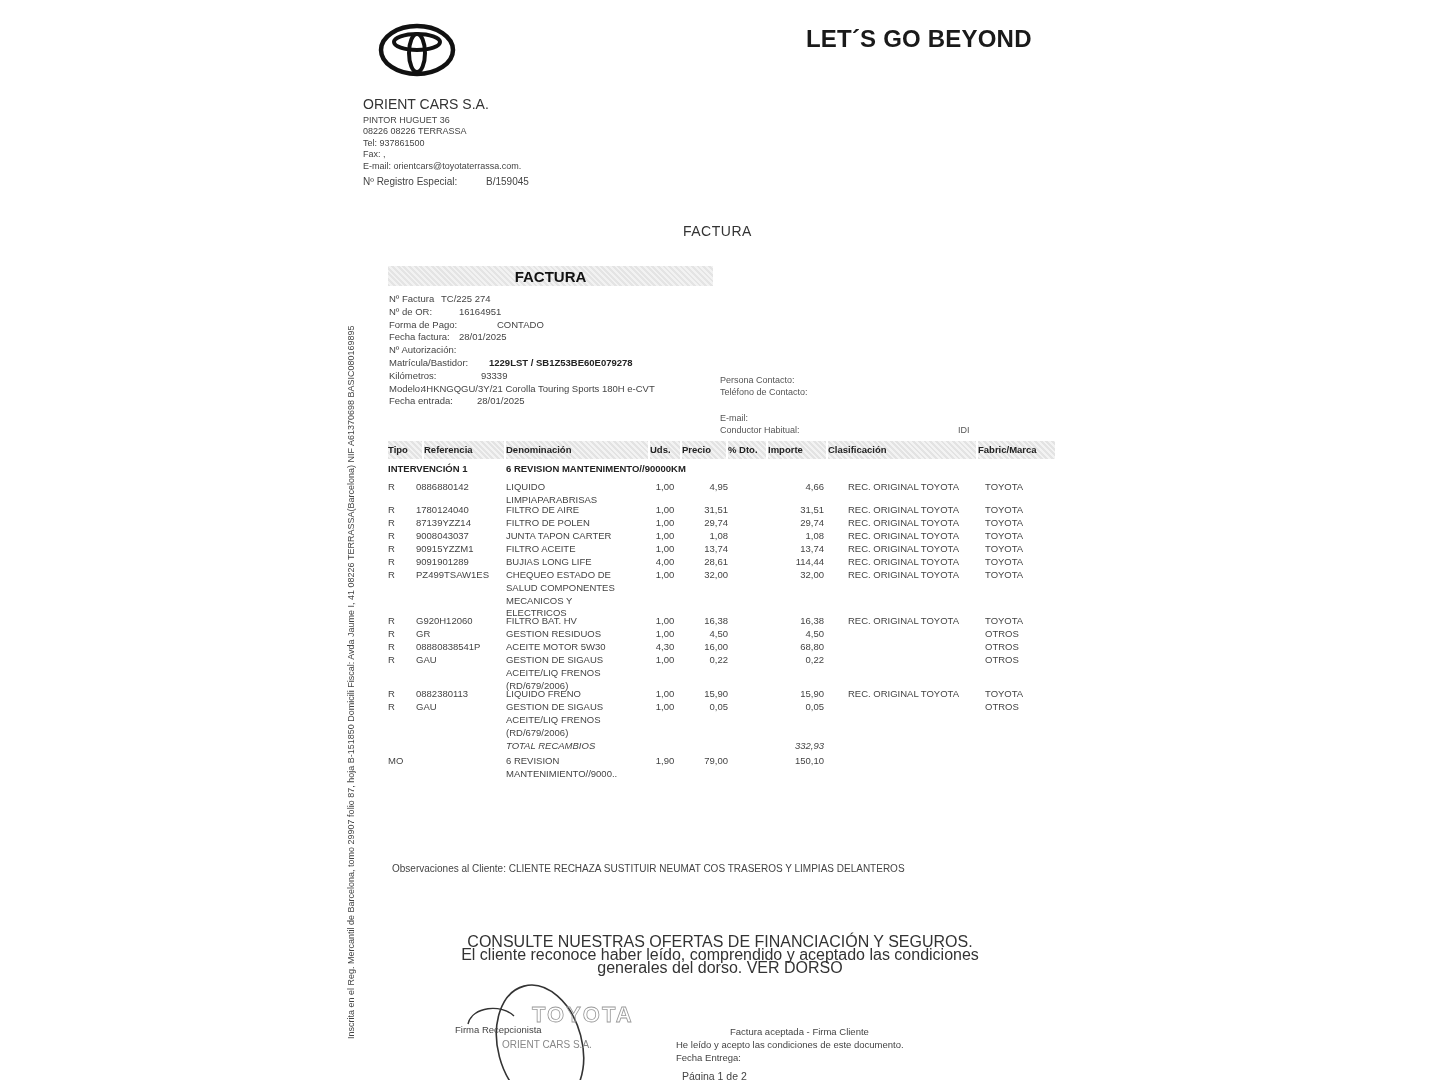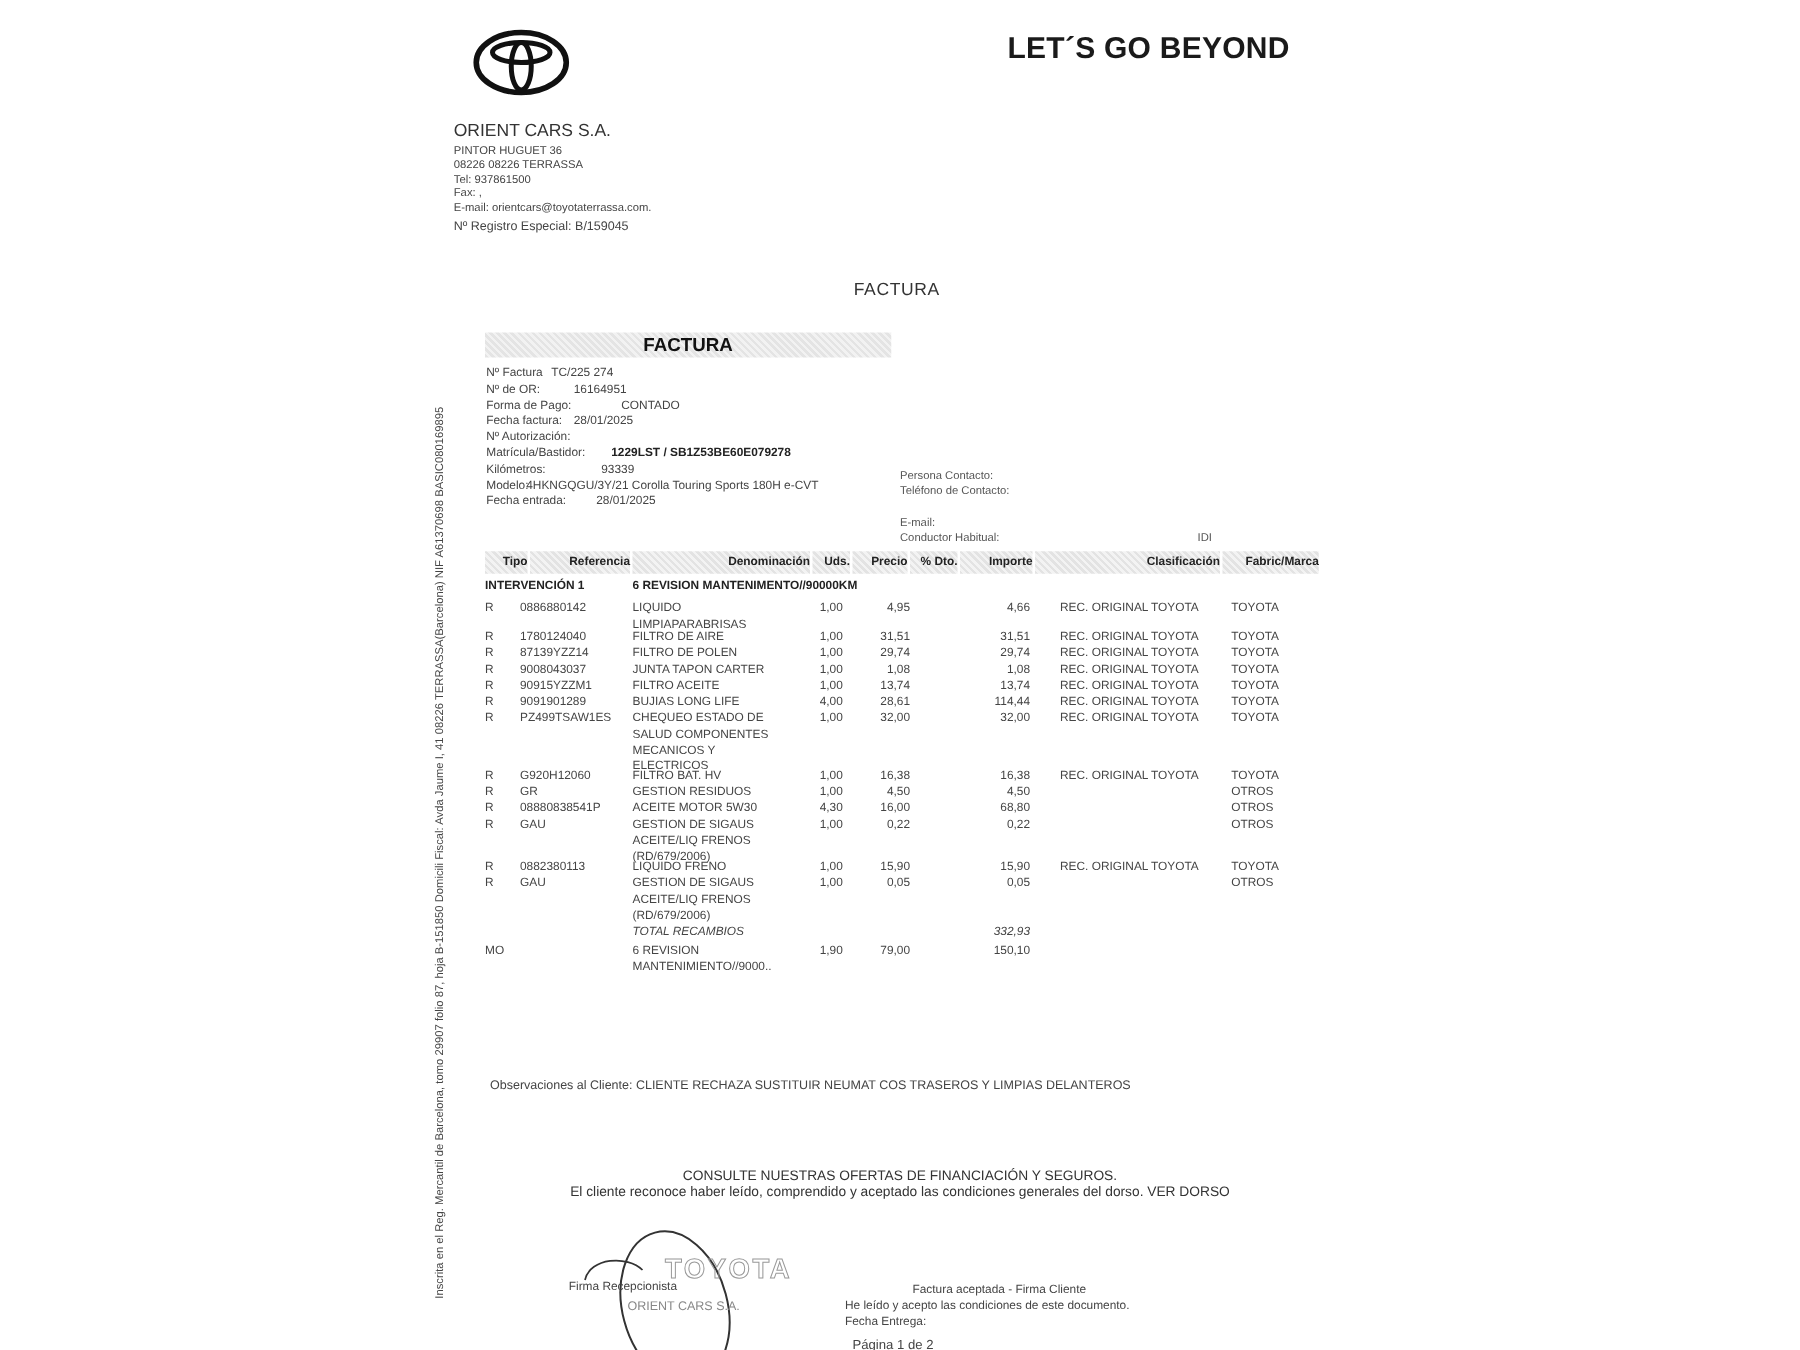--- a/index.html
+++ b/index.html
@@ -10,41 +10,41 @@
   .logo { position: absolute; left: 378px; top: 12px; width: 78px; height: 54px; }
   .slogan { position: absolute; left: 806px; top: 14px; font-size: 24px; font-weight: bold;
             color: #1a1a1a; letter-spacing: 0.2px; }
 
   .vertical-text { position: absolute; left: 346px; top: 1028px; transform-origin: left top;
             transform: rotate(-90deg); font-size: 9px; white-space: nowrap; color: #444; width: 900px; }
 
   .company { position: absolute; left: 363px; top: 88px; font-size: 9px; color: #444; line-height: 11.5px; }
   .company .name { font-size: 14px; color: #333; margin-bottom: 4px; }
   .company .reg { margin-top: 4px; font-size: 10px; }
-  .company .reg span.v { }
+  .company .reg span.v { margin-left: 26px; }
 
   .doc-title { position: absolute; left: 683px; top: 212px; font-size: 14px; color: #333; letter-spacing: 0.5px; }
 
   .band { position: absolute; height: 20px;
           background: repeating-linear-gradient(45deg, #e4e4e4 0 2px, #f2f2f2 2px 4px);
           display: flex; align-items: center; justify-content: center; font-weight: bold; color: #111; }
   .band-factura { left: 388px; top: 255px; width: 325px; font-size: 15px; }
   .band-cliente { left: 720px; top: 255px; width: 335px; font-size: 15px; }
 
   .inv-info { position: absolute; left: 389px; top: 282px; font-size: 9.5px; color: #444; line-height: 12.8px; }
   .inv-info .row { white-space: nowrap; }
   .inv-info .lbl { display: inline-block; }
   .inv-info .bold { font-weight: bold; color: #222; }
 
   .cli-info { position: absolute; left: 720px; top: 284px; font-size: 9px; color: #555; line-height: 12.5px; width: 335px; height: 145px; }
   .cli-info .row { white-space: nowrap; position: absolute; left: 0; }
 
   .tbl-head { position: absolute; left: 388px; top: 430px; width: 667px; height: 18px; font-size: 9.5px; font-weight: bold; color: #222; }
   .tbl-head .th { position: absolute; top: 0; height: 18px; line-height: 18px;
-           background: repeating-linear-gradient(45deg, #e3e3e3 0 2px, #f3f3f3 2px 4px); text-align: right; }
+           background: repeating-linear-gradient(45deg, #e3e3e3 0 2px, #f3f3f3 2px 4px); text-align: left; }
 
   .lines { position: absolute; left: 388px; top: 452px; width: 667px; font-size: 9.5px; color: #444; }
   .line { position: absolute; left: 0; width: 667px; line-height: 12.8px; }
   .line .c { position: absolute; top: 0; white-space: pre-line; }
   .c-tipo { left: 0; }
   .c-ref { left: 28px; }
   .c-den { left: 118px; width: 140px; }
   .c-uds { left: 264px; width: 26px; text-align: center; }
   .c-pre { left: 296px; width: 44px; text-align: right; }
   .c-dto { left: 345px; width: 32px; text-align: right; }
@@ -52,21 +52,21 @@
   .c-cla { left: 460px; }
   .c-fab { left: 597px; }
   .intervention { font-weight: bold; color: #222; }
   .italic { font-style: italic; }
 
   .totals-band { position: absolute; left: 388px; top: 786px; width: 667px; height: 20px; font-size: 10px; font-weight: bold; color: #222; }
   .totals-band .tb { position: absolute; top: 0; height: 20px; line-height: 20px; text-align: center;
            background: repeating-linear-gradient(45deg, #e0e0e0 0 2px, #f4f4f4 2px 4px); }
 
   .observ { position: absolute; left: 392px; top: 852px; font-size: 10px; color: #444; white-space: nowrap; }
-  .legal { position: absolute; left: 440px; top: 924px; width: 560px; text-align: center; font-size: 11px; color: #333; line-height: 13px; }
+  .legal { position: absolute; left: 440px; top: 924px; width: 560px; text-align: center; font-size: 16px; color: #333; line-height: 13px; }
 
   .sign-left { position: absolute; left: 455px; top: 1013px; font-size: 9.5px; color: #444; }
   .stamp { position: absolute; left: 462px; top: 965px; width: 200px; height: 115px; }
   .sign-right { position: absolute; left: 676px; top: 1014px; font-size: 9.5px; color: #444; line-height: 13px; }
   .sign-right .title { padding-left: 54px; }
   .sign-right .page-no { margin-top: 6px; padding-left: 6px; font-size: 10.5px; }
 </style>
 </head>
 <body>
 

